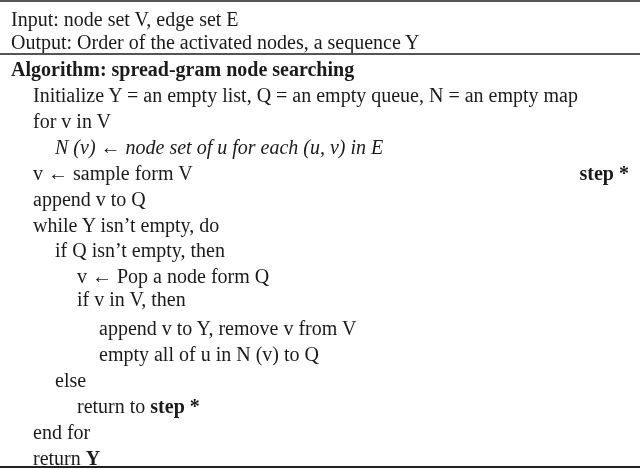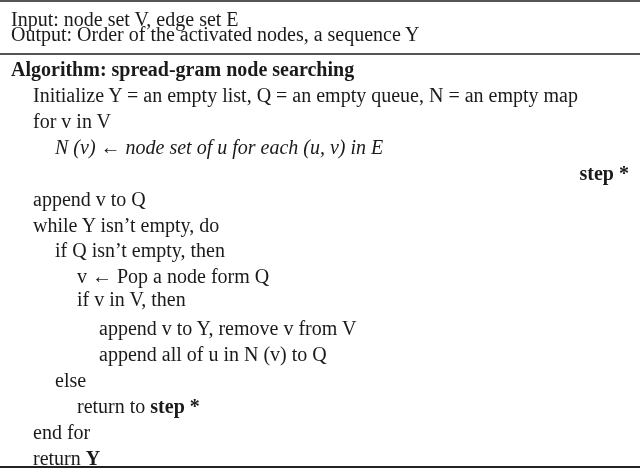--- a/index.html
+++ b/index.html
@@ -22,41 +22,42 @@
     .rightlabel { position: absolute; right: 11px; top: 0; font-weight: bold; }
   </style>
 </head>
 <body>
 
 <div class="rule top"></div>
 
 <div class="line" style="top:6px">
   <span class="txt" style="left:11px">Input: node set V, edge set E</span>
 </div>
-<div class="line" style="top:21px">
+<div class="line" style="top:29px">
   <span class="txt" style="left:11px">Output: Order of the activated nodes, a sequence Y</span>
 </div>
 
 <div class="rule mid"></div>
 
 <div class="line" style="top:56px">
   <span class="txt bold" style="left:11px">Algorithm: spread-gram node searching</span>
 </div>
 
 <div id="alg-body">
     <div class="line" style="top: 82px;">
       <span class="txt" style="left: 33px;">Initialize Y = an empty list, Q = an empty queue, N = an empty map</span>
     </div>
     <div class="line" style="top: 107.9px;">
       <span class="txt" style="left: 33px;">for v in V</span>
     </div>
     <div class="line" style="top: 133.8px; font-style: italic;">
       <span class="txt" style="left: 55px;">N (v) ← node set of u for each (u, v) in E</span>
     </div>
     <div class="line" style="top: 159.7px;">
+      <span class="txt" style="left: 33px;">v ← sample form V</span>
       <span class="rightlabel">step *</span>
     </div>
     <div class="line" style="top: 185.6px;">
       <span class="txt" style="left: 33px;">append v to Q</span>
     </div>
     <div class="line" style="top: 211.5px;">
       <span class="txt" style="left: 33px;">while Y isn’t empty, do</span>
     </div>
     <div class="line" style="top: 237.4px;">
       <span class="txt" style="left: 55px;">if Q isn’t empty, then</span>
@@ -64,21 +65,21 @@
     <div class="line" style="top: 263.3px; padding-left: 32px;">
       <span class="txt" style="left: 77px;">v ← Pop a node form Q</span>
     </div>
     <div class="line" style="top: 286px;">
       <span class="txt" style="left: 77px;">if v in V, then</span>
     </div>
     <div class="line" style="top: 315.1px;">
       <span class="txt" style="left: 99px;">append v to Y, remove v from V</span>
     </div>
     <div class="line" style="top: 341px;">
-      <span class="txt" style="left: 99px;">append all of u in N (v) to Q</span>
+      <span class="txt" style="left: 99px;">empty all of u in N (v) to Q</span>
     </div>
     <div class="line" style="top: 366.9px; padding-left: 38px;">
       <span class="txt" style="left: 55px;">else</span>
     </div>
     <div class="line" style="top: 392.8px;">
       <span class="txt" style="left: 77px;">return to <span class="bold">step *</span></span>
     </div>
     <div class="line" style="top: 418.7px;">
       <span class="txt" style="left: 33px;">end for</span>
     </div>

